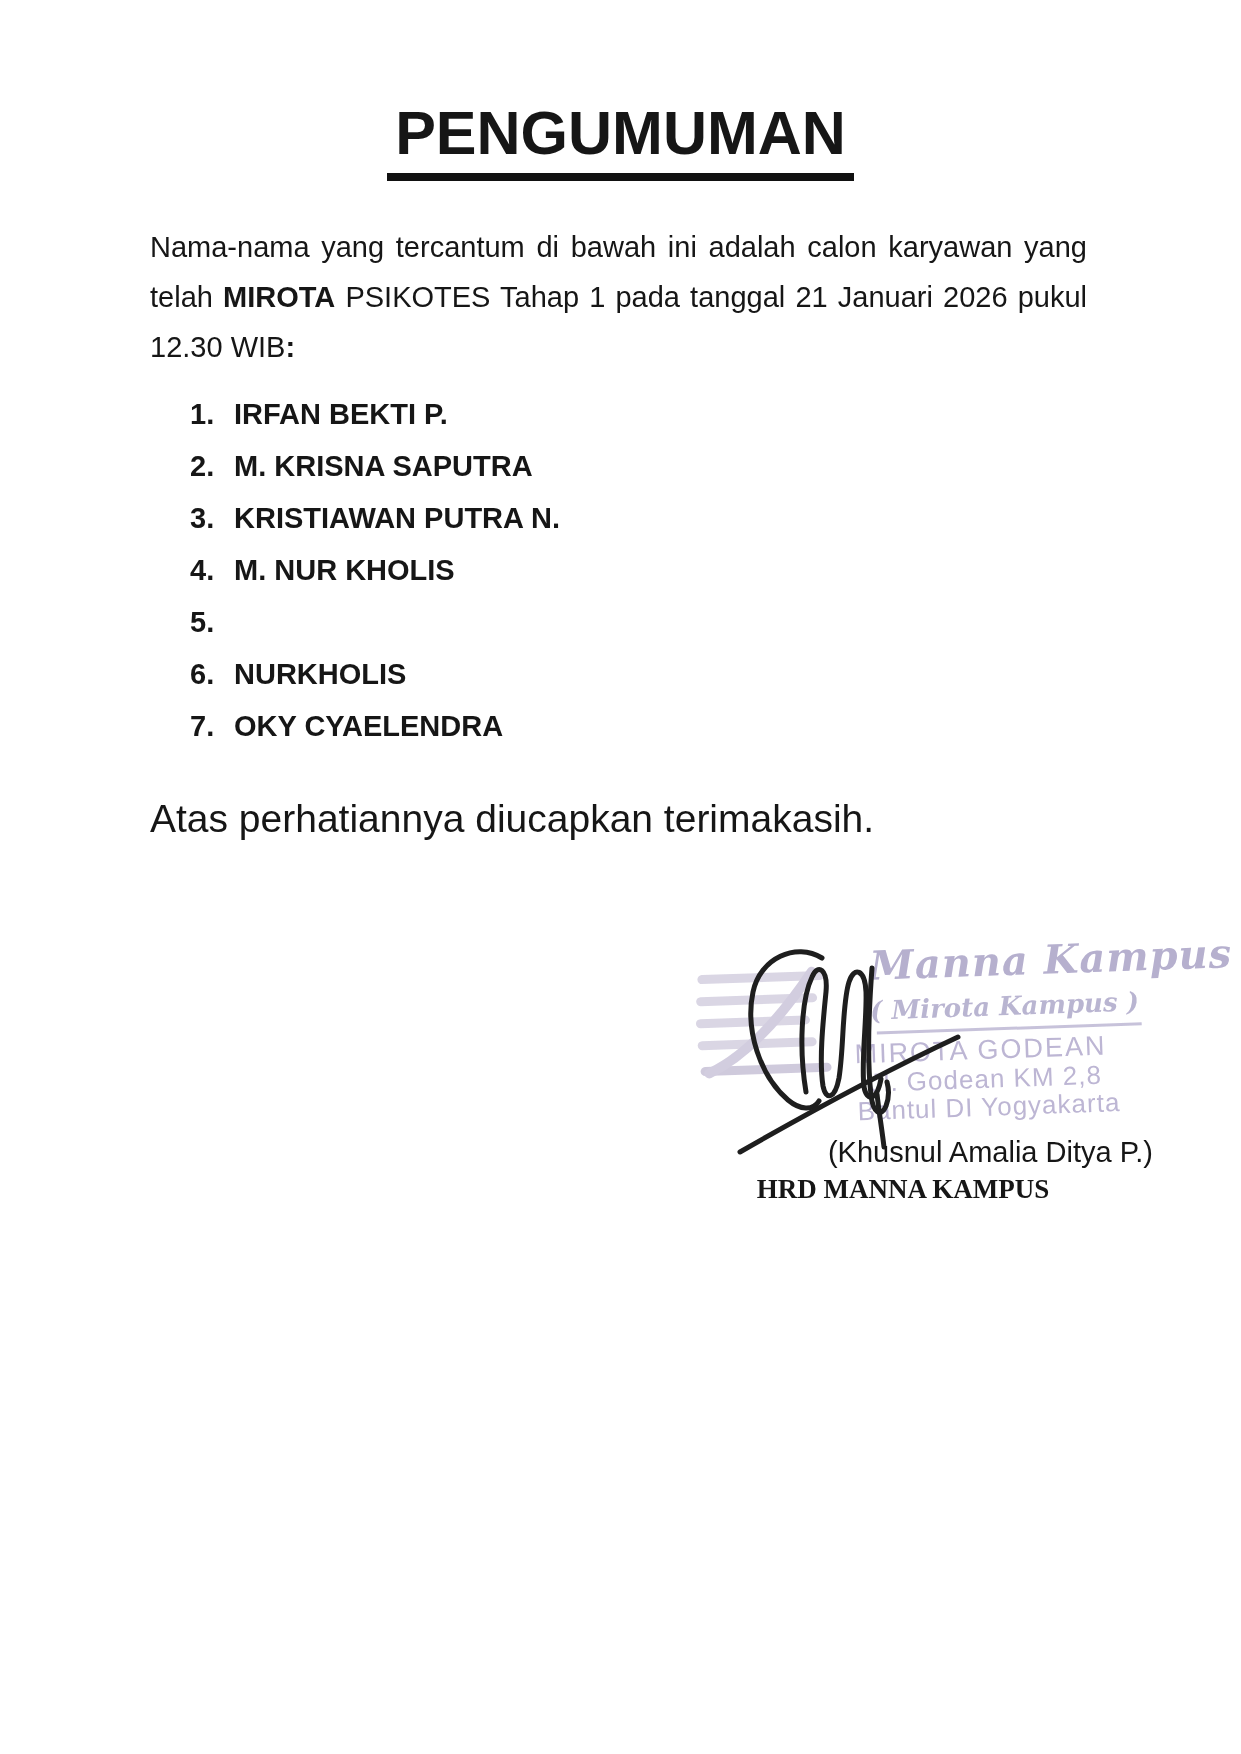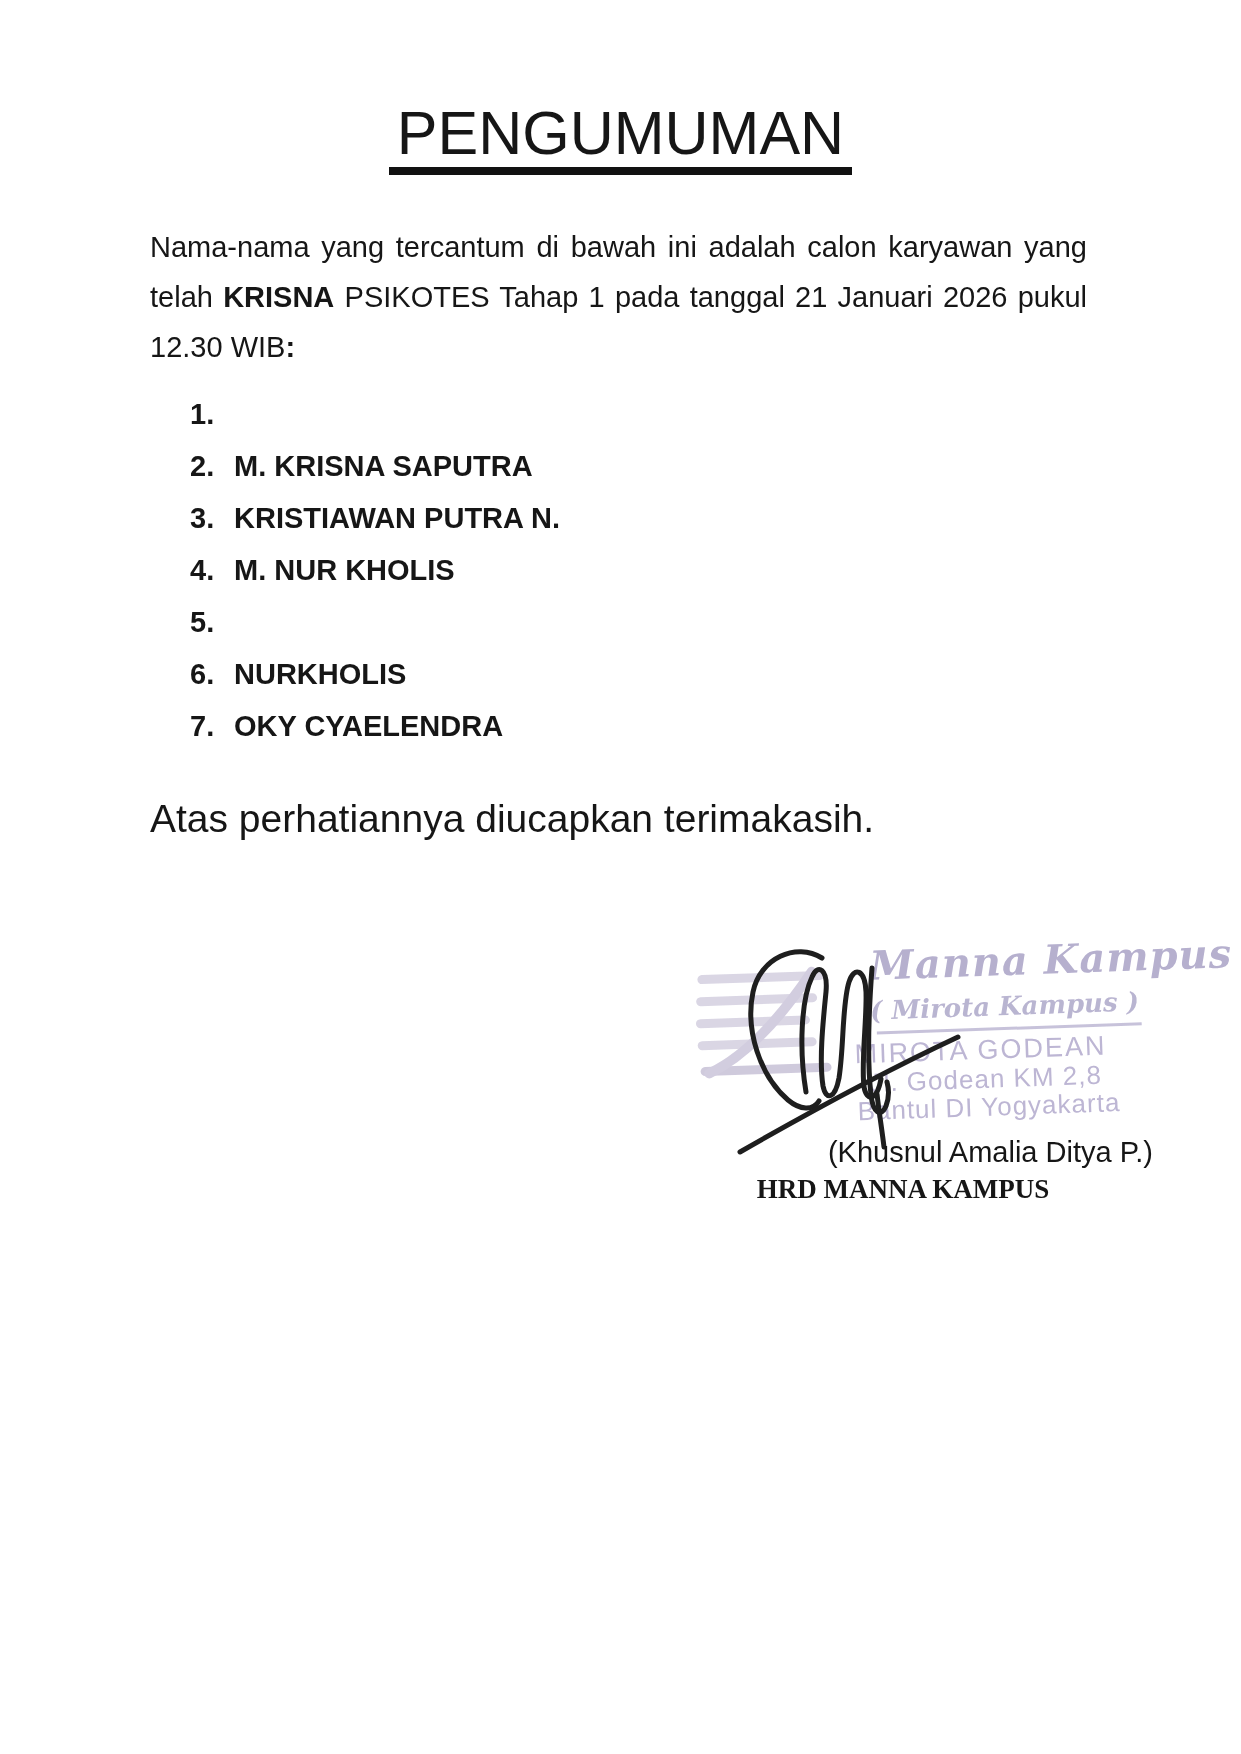--- a/index.html
+++ b/index.html
@@ -11,22 +11,22 @@
   }
   *{margin:0;padding:0;box-sizing:border-box;}
   body{background:#fff;width:1241px;height:1754px;overflow:hidden;}
   .page{
     position:relative;width:1241px;height:1754px;background:var(--bg);
     color:var(--text);font-family:"Liberation Sans",sans-serif;
   }
   
   .title-wrap{position:absolute;top:103px;left:0;width:100%;text-align:center;}
   .doc-title{
-    display:inline-block;font-size:61px;font-weight:normal;line-height:1;
-    letter-spacing:0px;border-bottom:8px solid #111;padding:0 8px 3px 8px;text-align:right;
+    display:inline-block;font-size:61px;font-weight:bold;line-height:1;
+    letter-spacing:0px;border-bottom:8px solid #111;padding:0 8px 9px 8px;text-align:right;
   }
   
   .intro{position:absolute;top:222px;left:150px;width:937px;font-size:29px;line-height:50px;}
   .jline{text-align:justify;text-align-last:justify;white-space:normal;}
   .intro b{font-weight:bold;}
   
   .clist{position:absolute;top:388px;left:190px;width:900px;list-style:none;
          font-size:29px;line-height:52px;font-weight:bold;}
   .clist li{display:flex;}
   .clist .num{width:44px;flex:0 0 44px;}
@@ -68,27 +68,28 @@
 <body>
 
 <main class="page">
 
   <div class="title-wrap">
     <h1 class="doc-title">PENGUMUMAN</h1>
   </div>
 
   <section class="intro">
     <div class="jline">Nama-nama yang tercantum di bawah ini adalah calon karyawan yang</div>
-    <div class="jline"><span>telah </span><b>KRISNA</b><span> PSIKOTES Tahap 1 pada tanggal 21 Januari 2026 pukul</span></div>
+    <div class="jline"><span>telah </span><b>MIROTA</b><span> PSIKOTES Tahap 1 pada tanggal 21 Januari 2026 pukul</span></div>
     <div><span>12.30 WIB</span><b>:</b></div>
   </section>
 
   <ol class="clist">
     <li>
         <span class="num">1.</span>
+        <span>IRFAN BEKTI P.</span>
       </li>
     <li>
         <span class="num">2.</span>
         <span>M. KRISNA SAPUTRA</span>
       </li>
     <li>
         <span class="num">3.</span>
         <span>KRISTIAWAN PUTRA N.</span>
       </li>
     <li>

